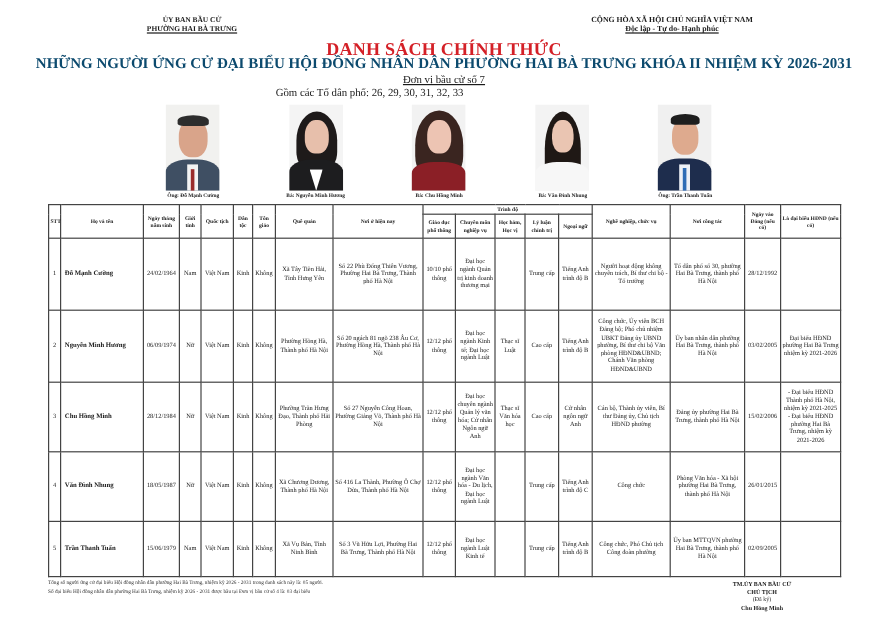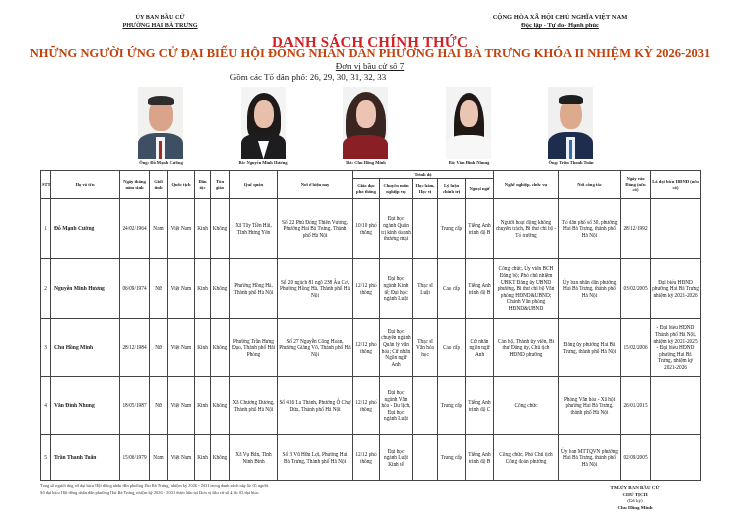--- a/index.html
+++ b/index.html
@@ -3,21 +3,21 @@
 <meta charset="utf-8">
 <style>
   * { box-sizing: border-box; margin: 0; padding: 0; }
   body { width: 740px; height: 523px; background: #ffffff; font-family: "Liberation Serif", "DejaVu Serif", serif; color: #1a1a1a; position: relative; overflow: hidden; }
   .abs { position: absolute; }
   .hdr-left { left: 95px; top: 13px; width: 130px; text-align: center; font-size: 6.2px; font-weight: bold; line-height: 8px; }
   .hdr-left .u { text-decoration: underline; }
   .hdr-right { left: 455px; top: 13px; width: 210px; text-align: center; font-size: 6.5px; font-weight: bold; line-height: 8px; }
   .hdr-right .u { text-decoration: underline; }
   .title1 { left: 0; width: 740px; top: 34px; text-align: center; color: #d42027; font-weight: bold; font-size: 15px; letter-spacing: 0.2px; }
-  .title2 { left: 0; width: 740px; top: 46px; text-align: center; color: #c2410c; font-weight: bold; font-size: 12.5px; }
+  .title2 { left: 0; width: 740px; top: 46px; text-align: center; color: #0c4a6e; font-weight: bold; font-size: 12.5px; }
   .unit { left: 0; width: 740px; top: 61px; text-align: center; font-size: 9px; }
   .unit span { text-decoration: underline; }
   .groups { left: 0; width: 616px; top: 72px; text-align: center; font-size: 9px; }
 
   .photo { width: 45px; height: 72px; top: 87px; overflow: hidden; }
   .photo .bg { position: absolute; left:0; top:0; width:100%; height:100%; }
   .photo .head { position: absolute; left: 50%; transform: translateX(-50%); border-radius: 45% 45% 42% 42%; }
   .photo .hair { position: absolute; left: 50%; transform: translateX(-50%); }
   .photo .body { position: absolute; left: 0; bottom: 0; width: 100%; border-radius: 40% 40% 0 0; }
   .caption { top: 160px; width: 90px; text-align: center; font-size: 4.5px; font-weight: bold; }

